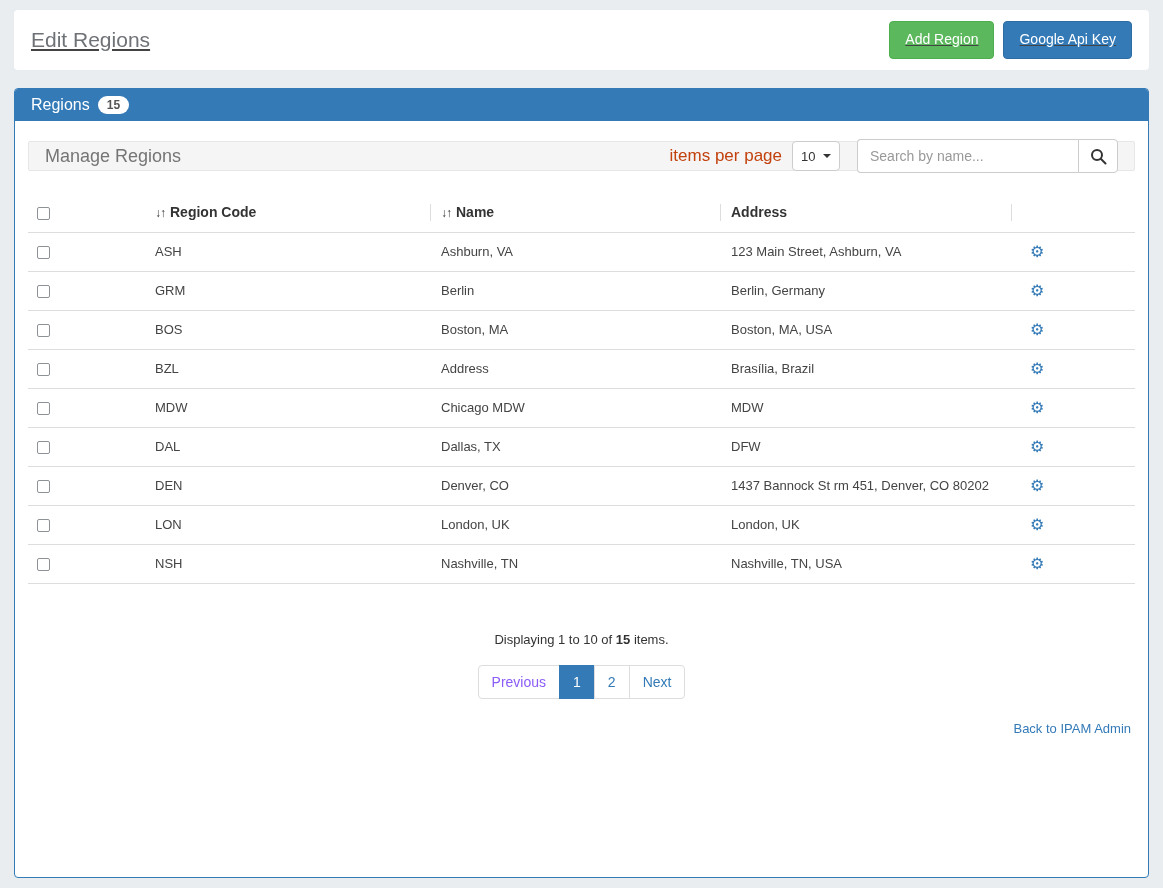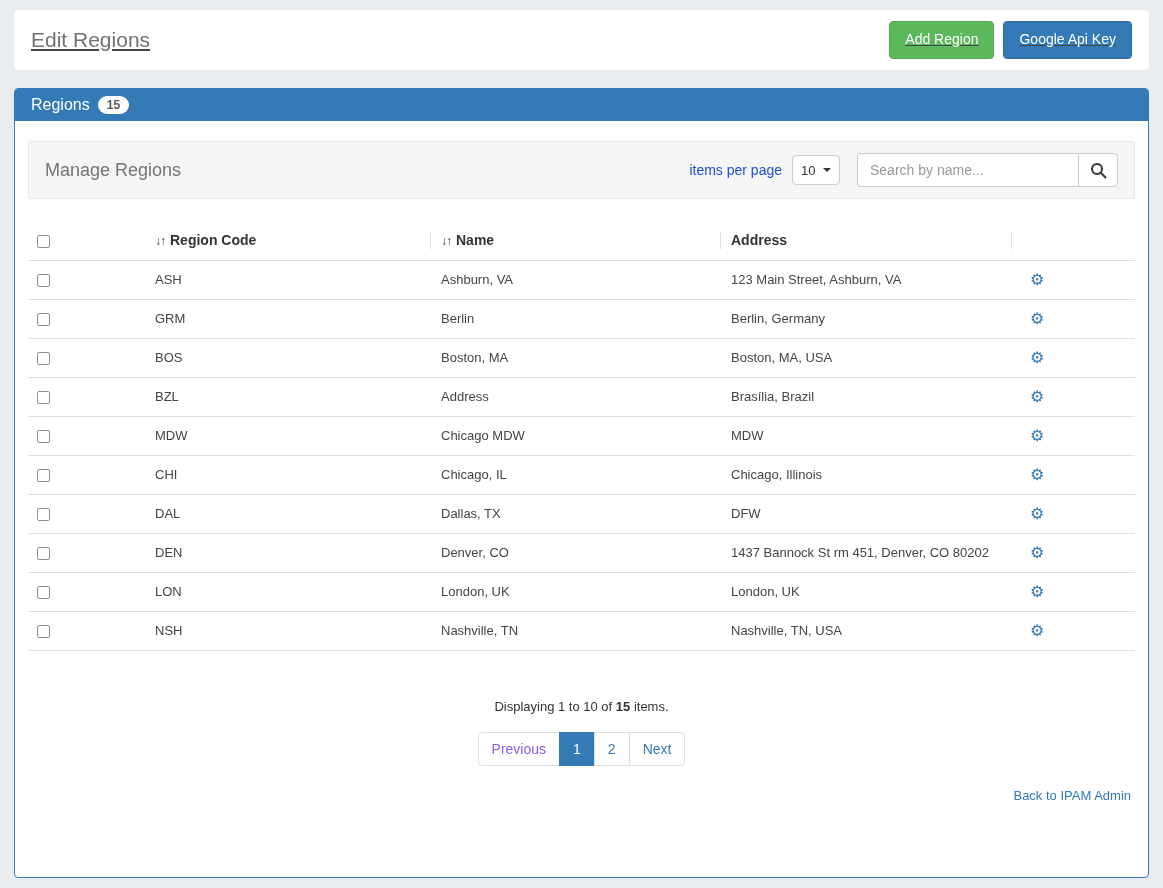--- a/index.html
+++ b/index.html
@@ -65,29 +65,29 @@
     margin-left: 8px;
     line-height: 1;
   }
   .panel-body { padding: 20px 13px; }
 
   
   .toolbar {
     background: #f5f5f5;
     border: 1px solid #e7e7e7;
     border-radius: 2px;
-    height: 58px;
+    height: 30px;
     display: flex;
     align-items: center;
     justify-content: space-between;
     padding: 0 16px;
   }
   .toolbar-title { font-size: 18px; color: #757575; }
   .toolbar-right { display: flex; align-items: center; }
-  .ipp-label { font-size: 14px; color: #1d4ed8; margin-right: 10px; }
+  .ipp-label { font-size: 17px; color: #c2410c; margin-right: 10px; }
   .page-size {
     background: #fff;
     border: 1px solid #ccc;
     border-radius: 4px;
     height: 30px;
     width: 48px;
     font-size: 13px;
     color: #333;
     display: flex;
     align-items: center;
@@ -323,31 +323,20 @@
       <input type="checkbox" style="">
     </td>
     <td>MDW</td>
     <td>Chicago MDW</td>
     <td>MDW</td>
     <td class="col-gear">
       <span class="gear">⚙</span>
     </td>
   </tr>
 
-  <tr>
-    <td class="col-check">
-      <input type="checkbox" style="">
-    </td>
-    <td>CHI</td>
-    <td>Chicago, IL</td>
-    <td>Chicago, Illinois</td>
-    <td class="col-gear">
-      <span class="gear">⚙</span>
-    </td>
-  </tr>
 
   <tr>
     <td class="col-check">
       <input type="checkbox" style="">
     </td>
     <td>DAL</td>
     <td>Dallas, TX</td>
     <td>DFW</td>
     <td class="col-gear">
       <span class="gear">⚙</span>

